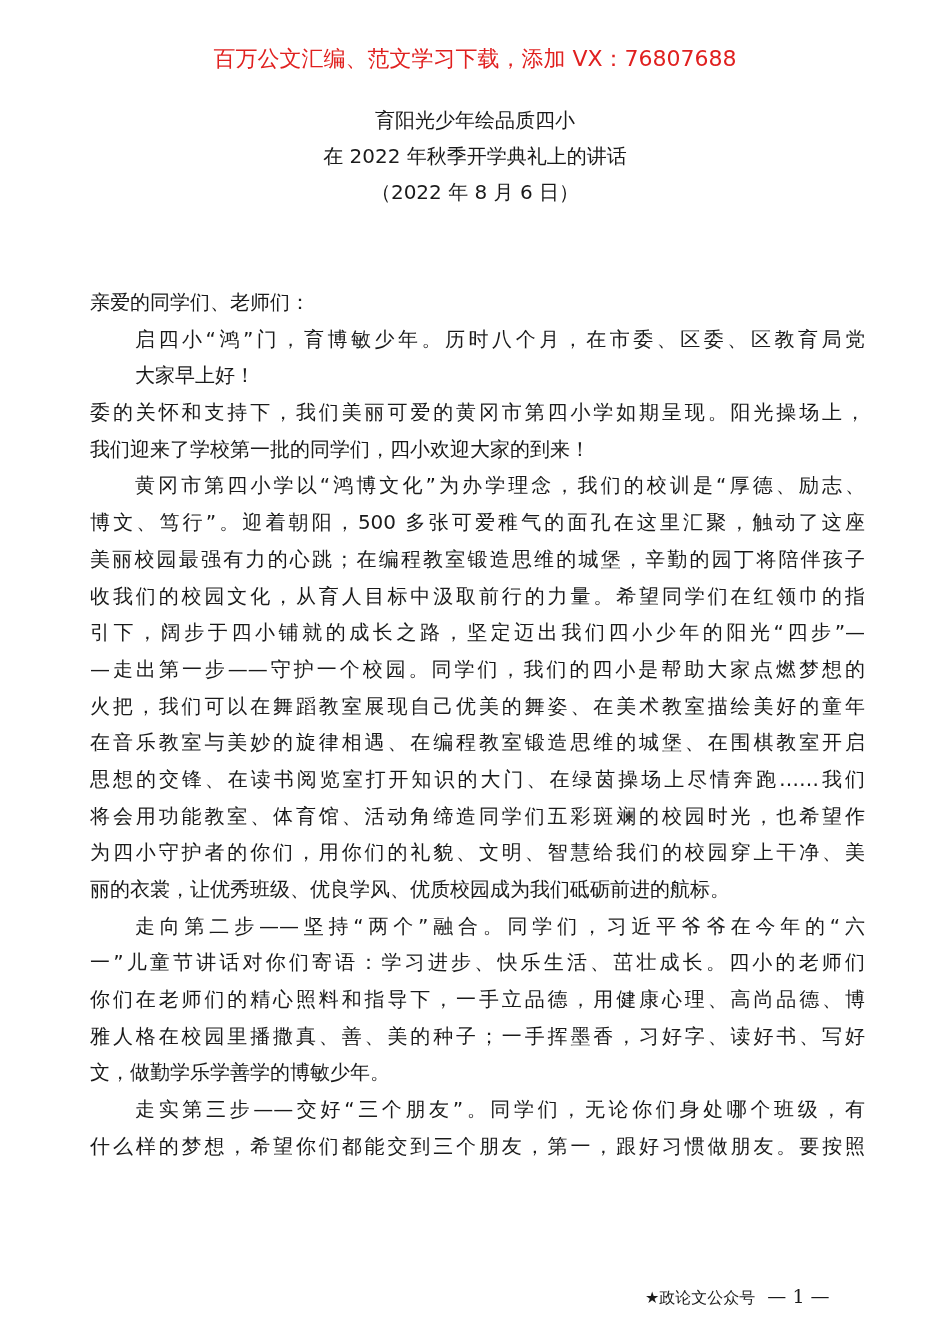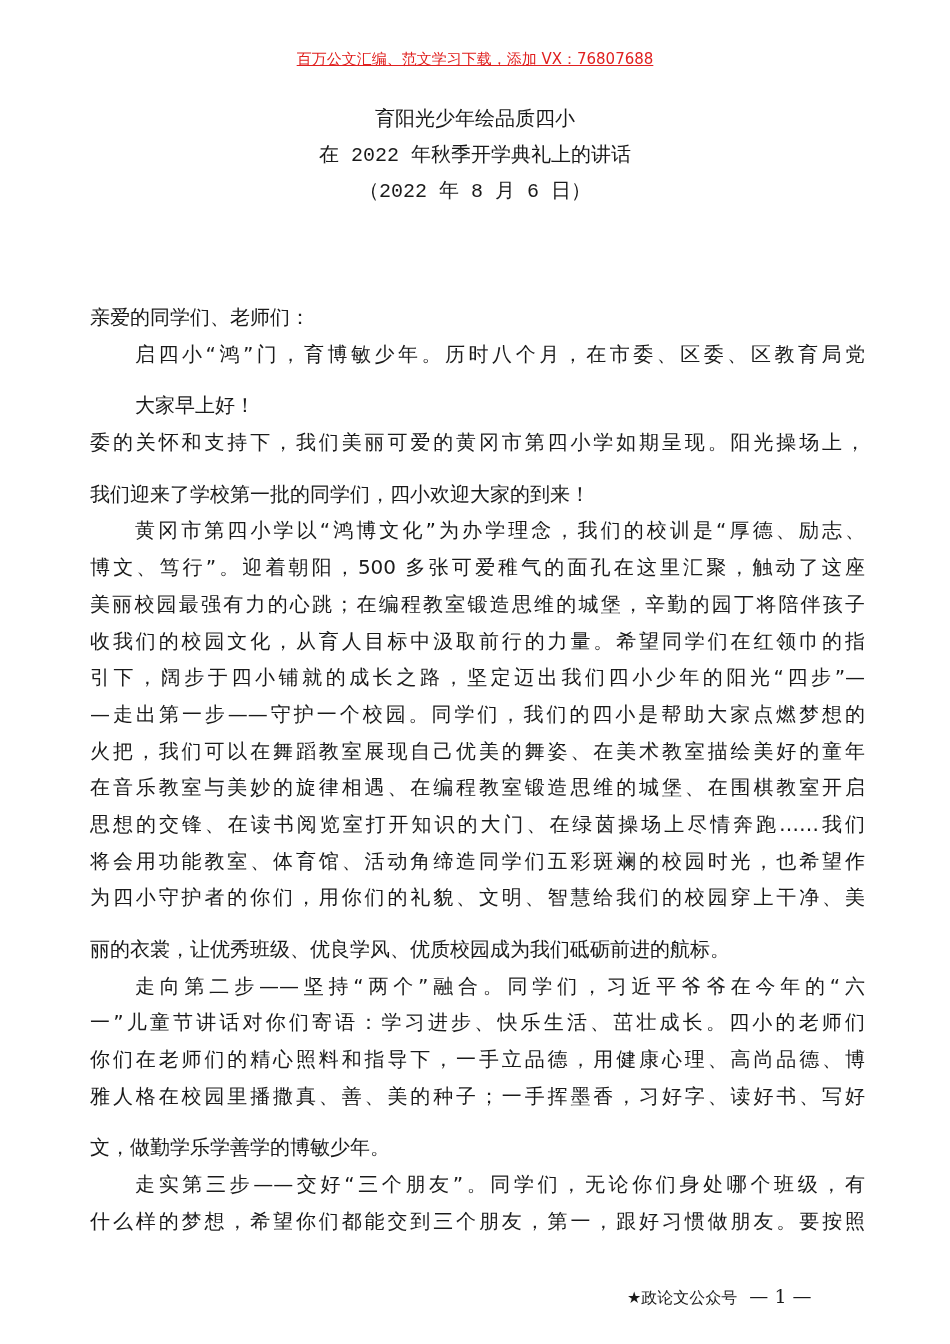--- a/index.html
+++ b/index.html
@@ -1,28 +1,28 @@
 <!DOCTYPE html>
 <html><head>
   <meta charset="utf-8">
   <style>
     html, body { margin: 0; padding: 0; background: #ffffff; }
     body { width: 950px; height: 1344px; position: relative; overflow: hidden;
            font-family: "DejaVu Sans", "Liberation Sans", sans-serif; color: #1a1a1a; }
     .banner { position: absolute; top: 46px; left: 0; width: 950px; text-align: center;
-              font-size: 15px; color: #e0201f; line-height: 26px; text-decoration: underline; }
+              font-size: 22px; color: #e0201f; line-height: 26px; }
     .title-block { position: absolute; top: 102px; left: 0; width: 950px; text-align: center; }
-    .title-line { font-size: 20px; line-height: 36px; height: 36px; font-family: Liberation Mono, monospace; }
+    .title-line { font-size: 20px; line-height: 36px; height: 36px; }
     .body-text { position: absolute; top: 284px; left: 90px; width: 775px; font-size: 20px; }
     .line { height: 36.7px; line-height: 36.7px; white-space: nowrap; text-align: justify;
             text-align-last: justify; }
-    .line.last { text-align-last: left; margin-top: 15px; }
+    .line.last { text-align-last: left; }
     .indent { padding-left: 45px; }
     b { font-weight: normal; }
-    .footer { position: absolute; top: 1285px; left: 627px; font-size: 16px; line-height: 22px;
+    .footer { position: absolute; top: 1285px; left: 645px; font-size: 16px; line-height: 22px;
               white-space: nowrap; color: #1a1a1a; }
     .footer .pg { font-family: "DejaVu Serif", "Liberation Serif", serif; font-size: 19px; margin-left: 12px; }
   </style>
 </head>
 <body>
 
 <div class="banner">百万公文汇编、范文学习下载，添加 VX：76807688</div>
 
 <div class="title-block">
   <div class="title-line">育阳光少年绘品质四小</div>

